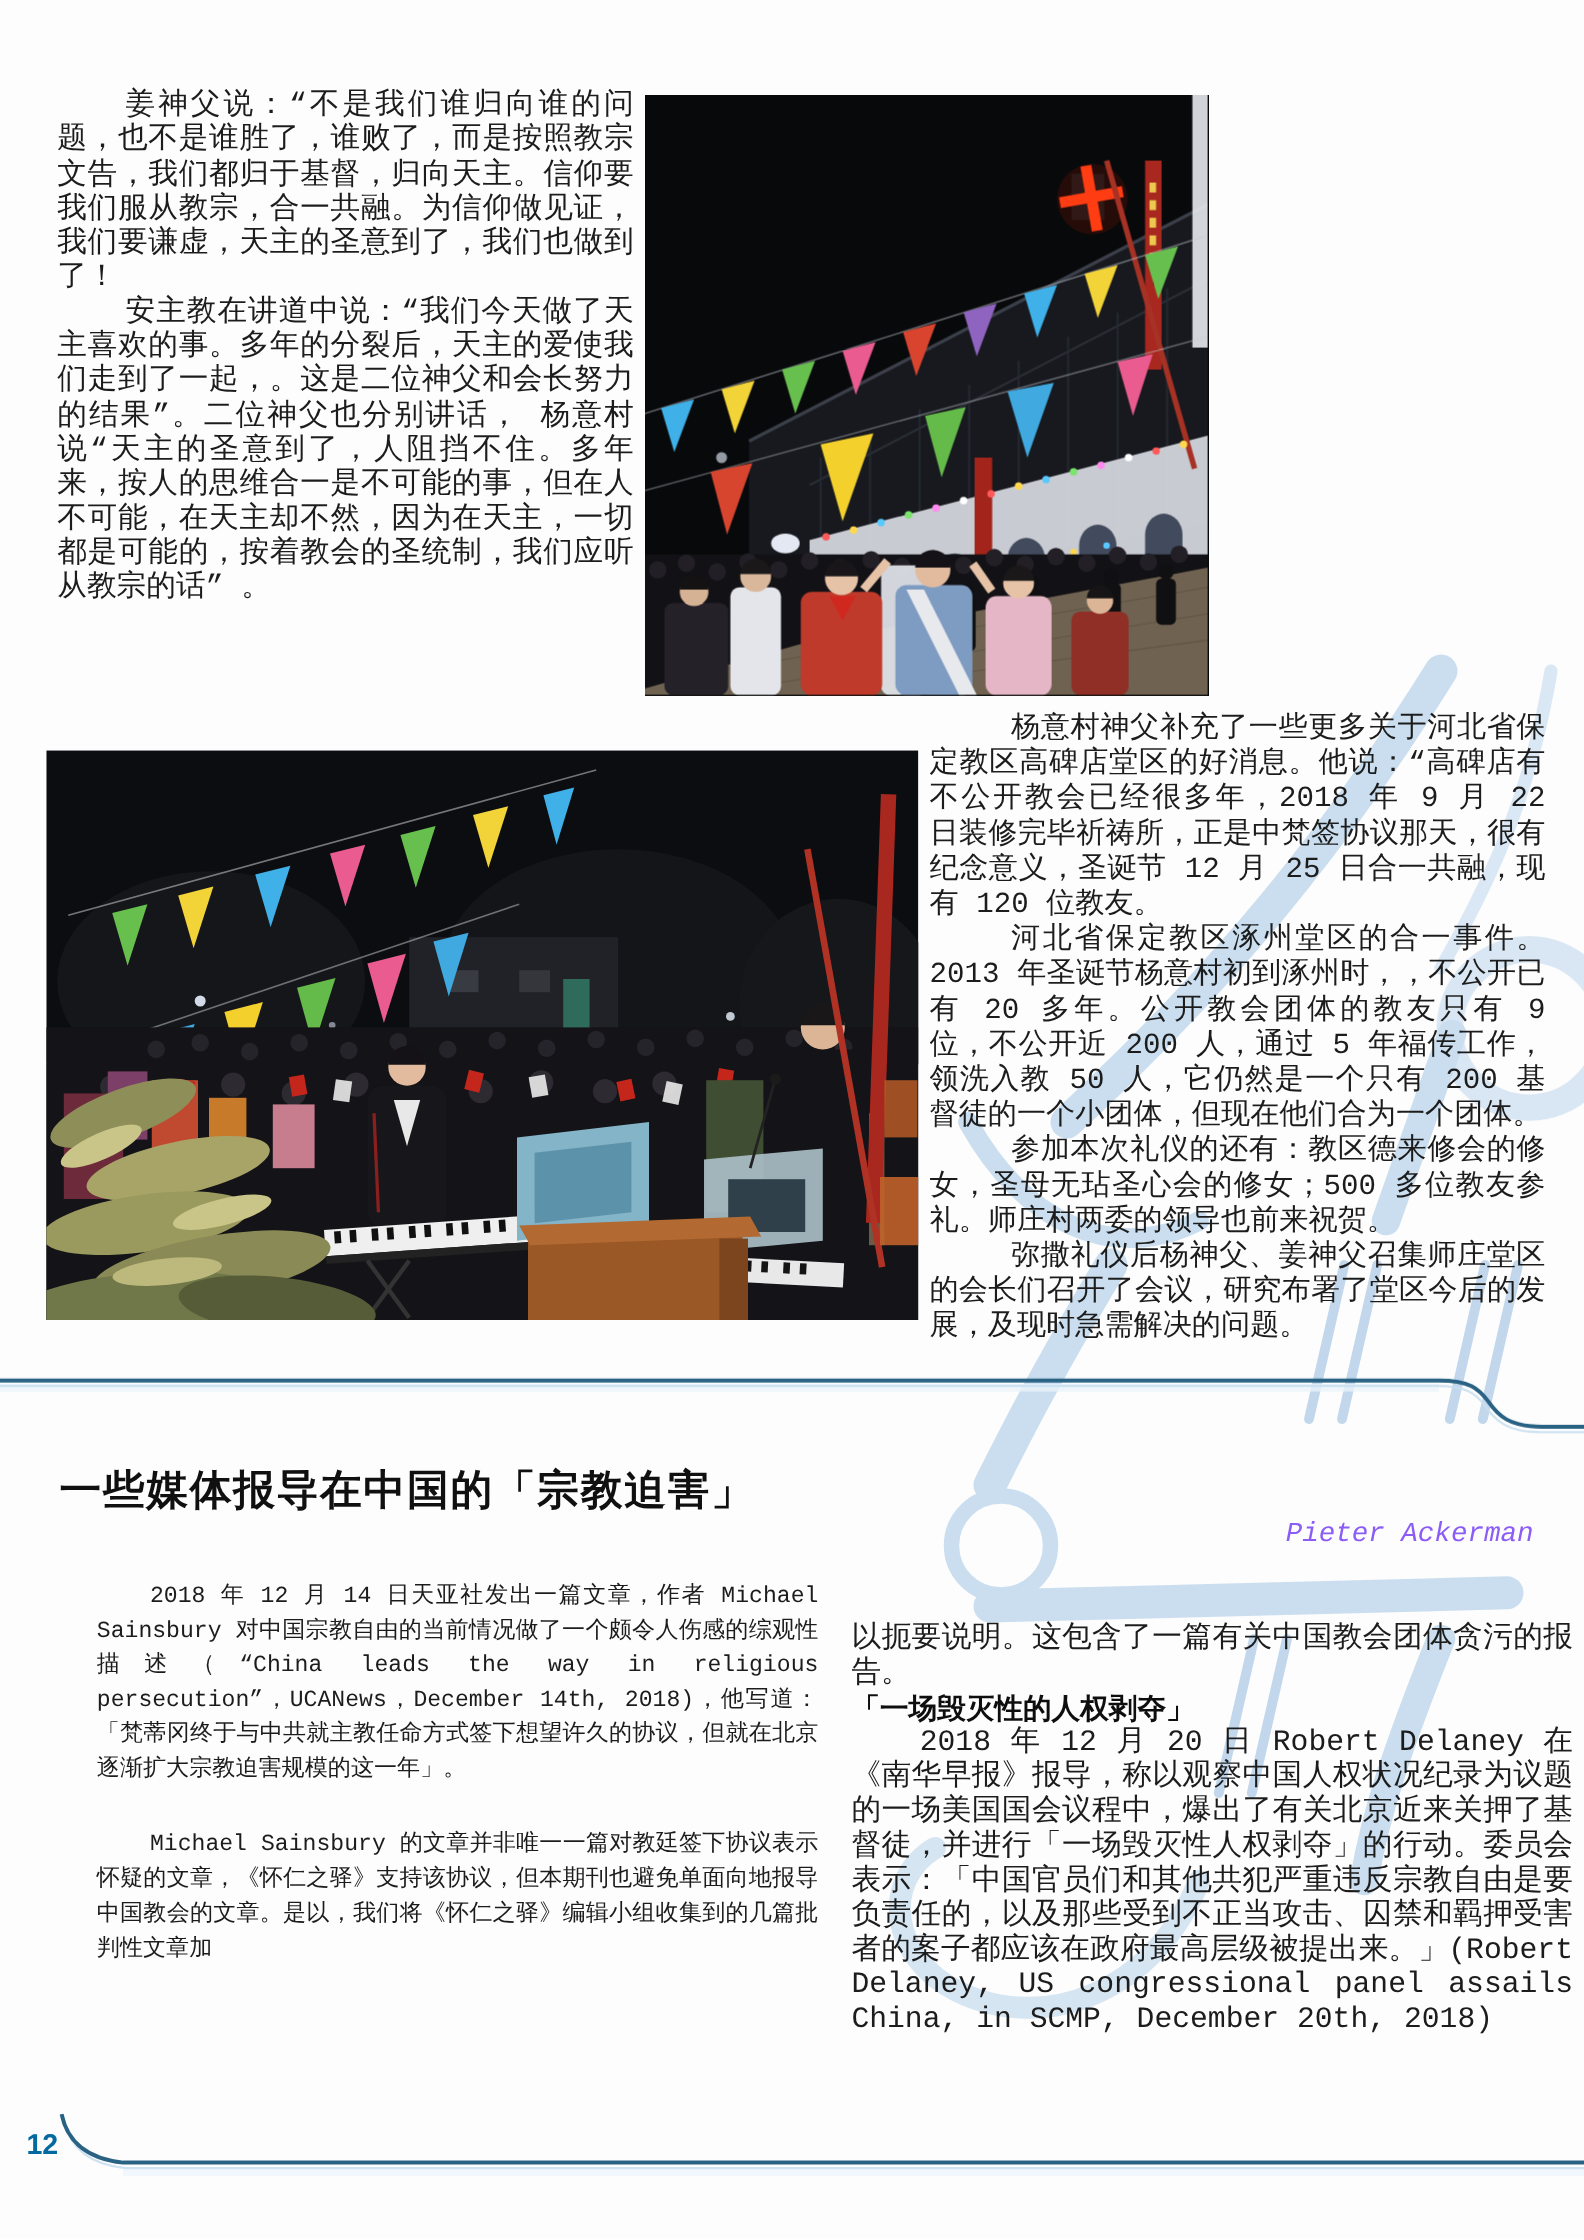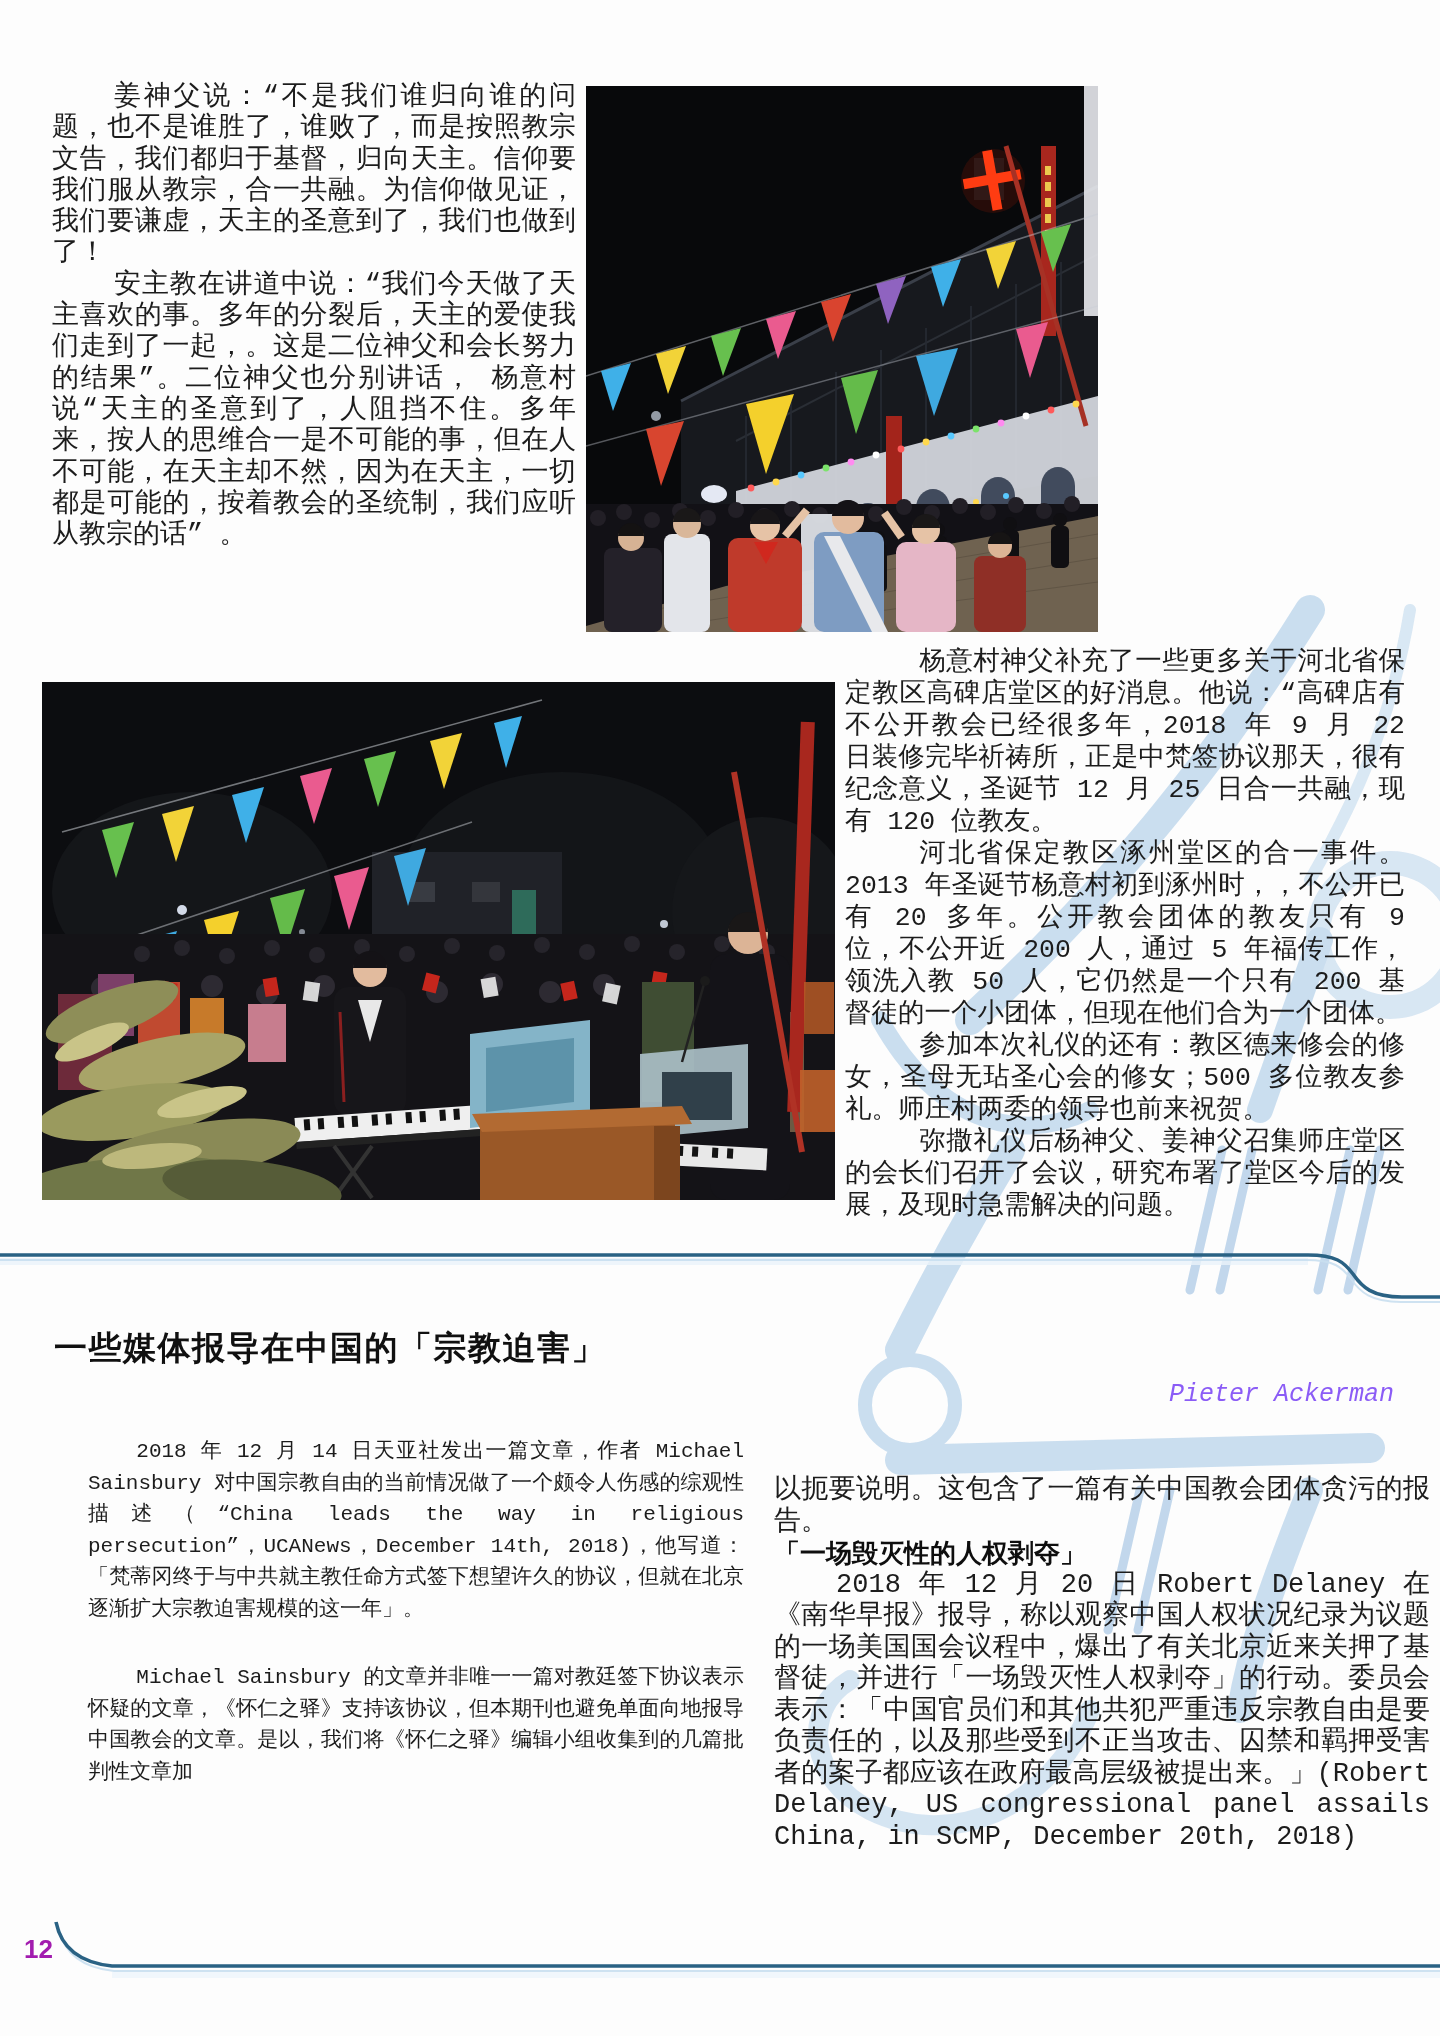--- a/index.html
+++ b/index.html
@@ -13,24 +13,24 @@
   #mr-text p{text-indent:2.8em;}
   #col1{left:54px;top:1436px;width:656px;font-size:21px;line-height:31.5px;margin-left:34px;}
   #col1 p{text-indent:2.3em;}
   #col1 p + p{margin-top:37px;}
   #col2{left:774px;top:1436px;width:656px;font-size:27px;line-height:31.5px;}
   #col2 .cont{text-indent:0;margin-top:39px;}
   #col2 .body-p{text-indent:2.3em;}
   .subhead{font-family:"Liberation Sans",sans-serif;font-weight:700;font-size:26px;
            margin:16px 0 12px 1.4em;text-indent:0;color:#0e0e0e;}
   .section-title{position:absolute;left:54px;top:1304px;z-index:3;color:#101010;
-           font-family:"Liberation Sans",sans-serif;font-weight:700;font-size:33px;letter-spacing:1.5px;}
+           font-family:"Liberation Sans",sans-serif;font-weight:700;font-size:38px;letter-spacing:1.5px;}
   .author{position:absolute;right:46px;top:1380px;z-index:3;color:#8b5cf6;
            font-family:"Liberation Mono",monospace;font-style:italic;font-size:25px;}
-  .page-num{position:absolute;left:24px;top:1934px;z-index:4;color:#a21caf;
+  .page-num{position:absolute;left:24px;top:1934px;z-index:4;color:#0369a1;
            font-family:"Liberation Sans",sans-serif;font-weight:700;font-size:26px;}
   .photo{position:absolute;z-index:3;overflow:hidden;}
   #photo1{left:586px;top:86px;width:512px;height:546px;}
   #photo2{left:42px;top:682px;width:793px;height:518px;}
   .photo svg{display:block;width:100%;height:100%;}
   #watermark{position:absolute;left:790px;top:550px;width:650px;height:1360px;z-index:1;}
   #divider{position:absolute;left:0;top:1238px;width:1440px;height:80px;z-index:2;}
   #footer-rule{position:absolute;left:0;top:1902px;width:1440px;height:134px;z-index:2;}
 </style>
 </head>

